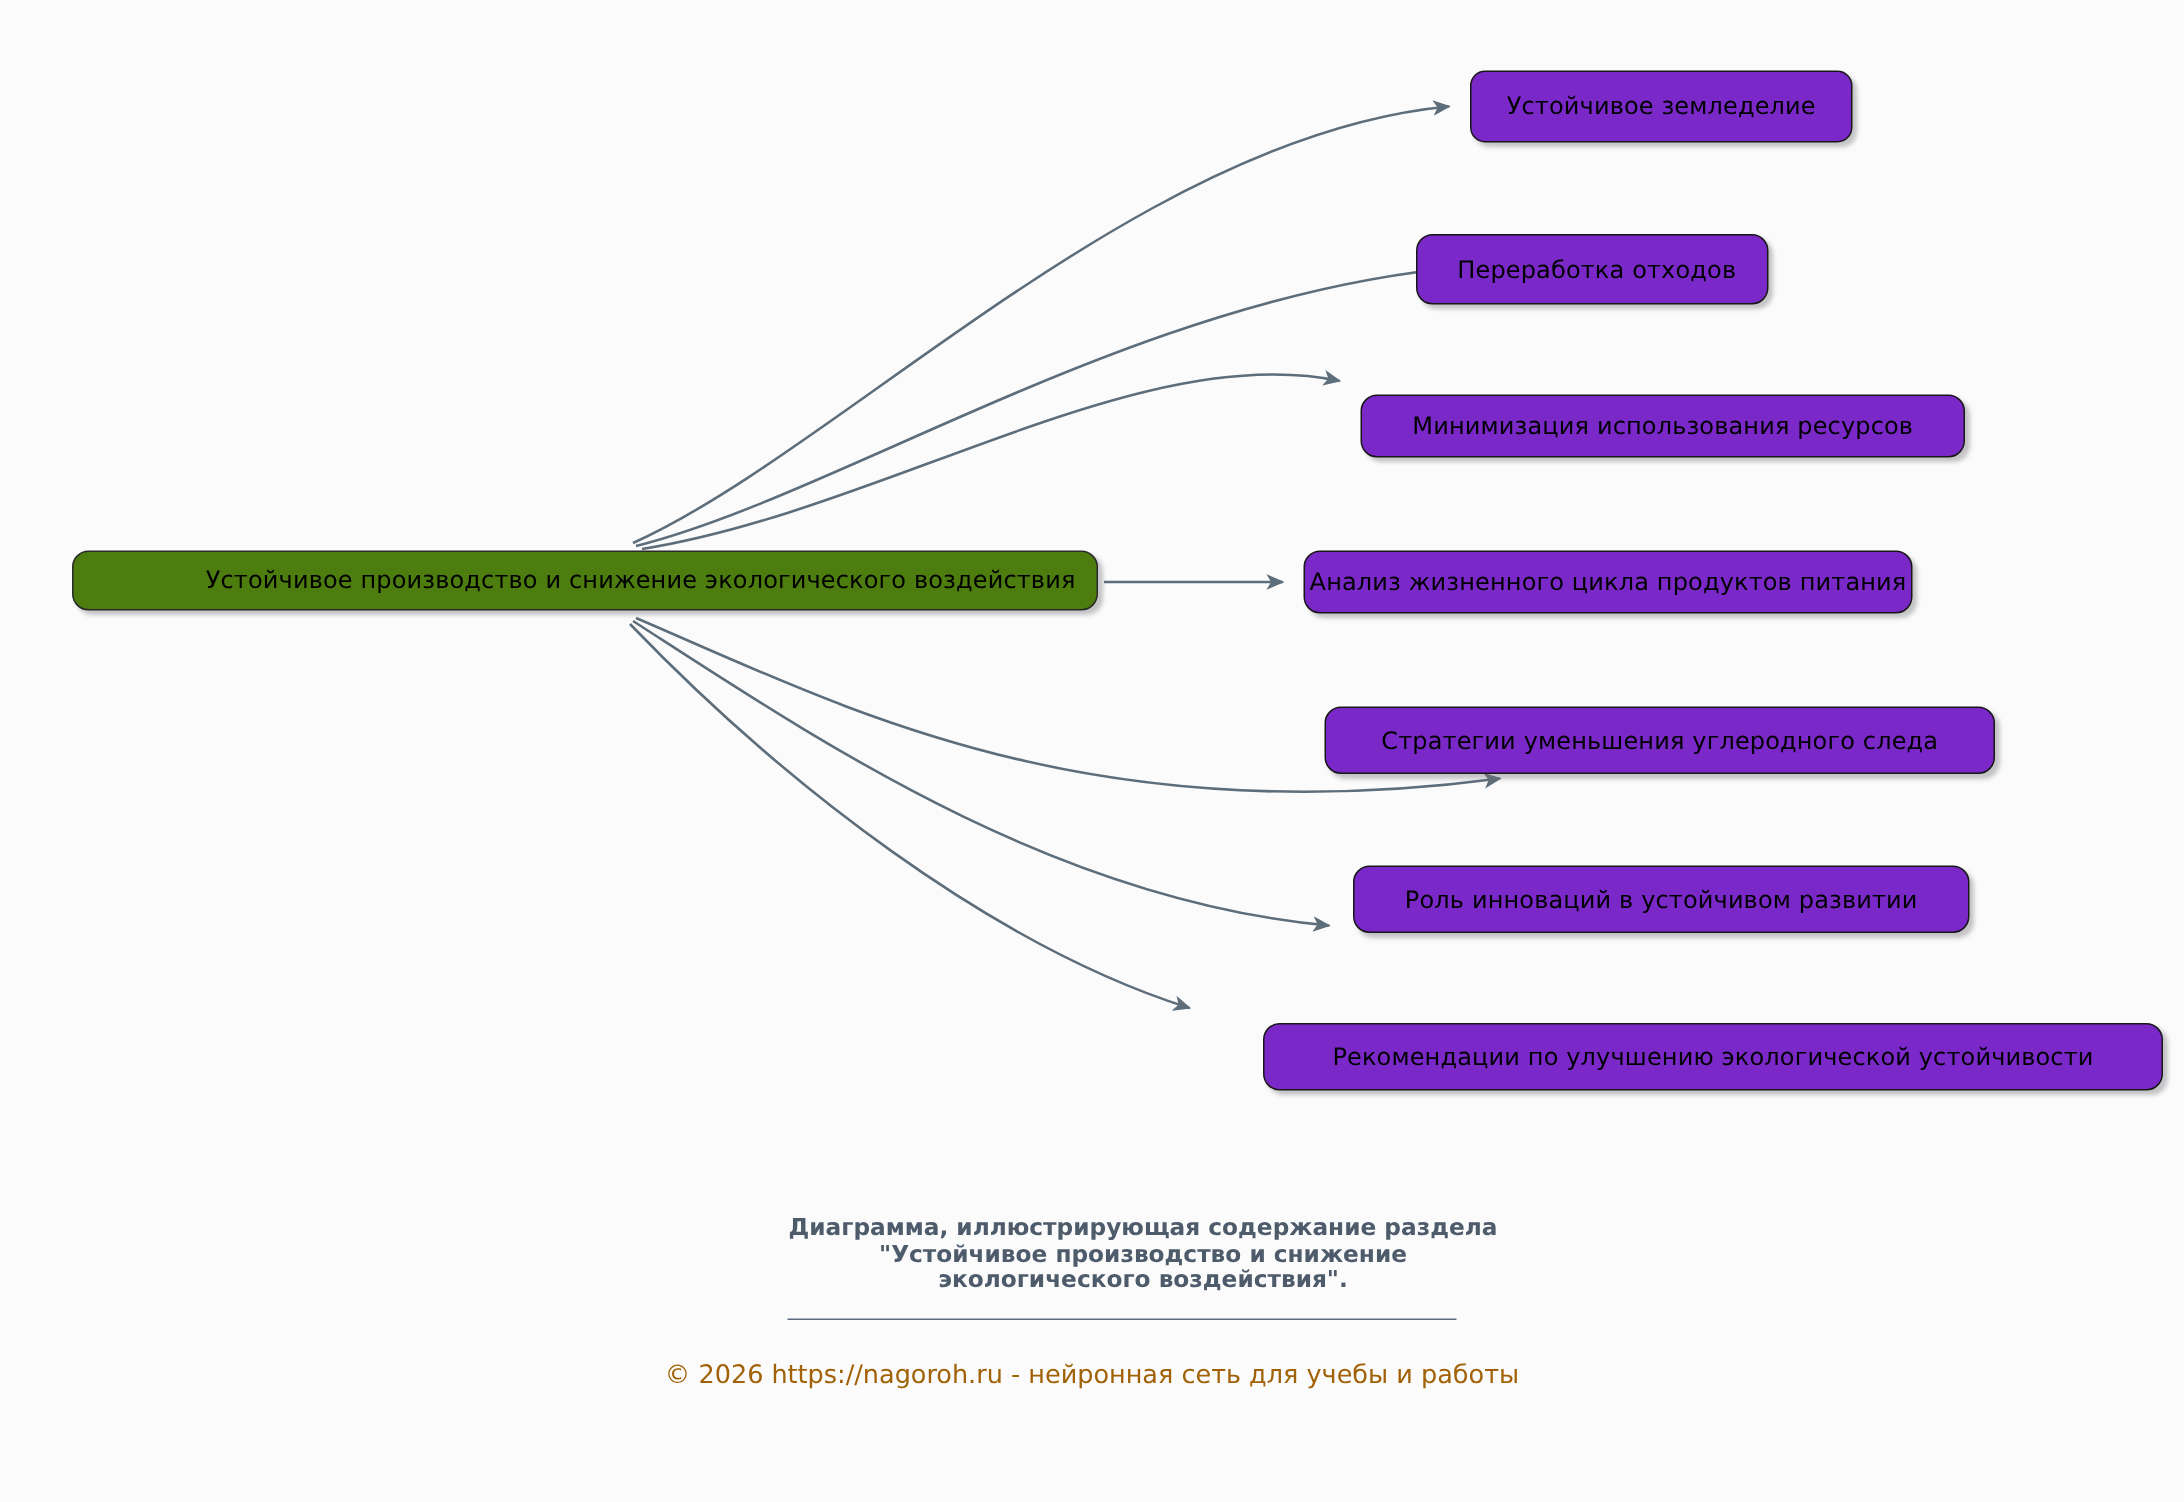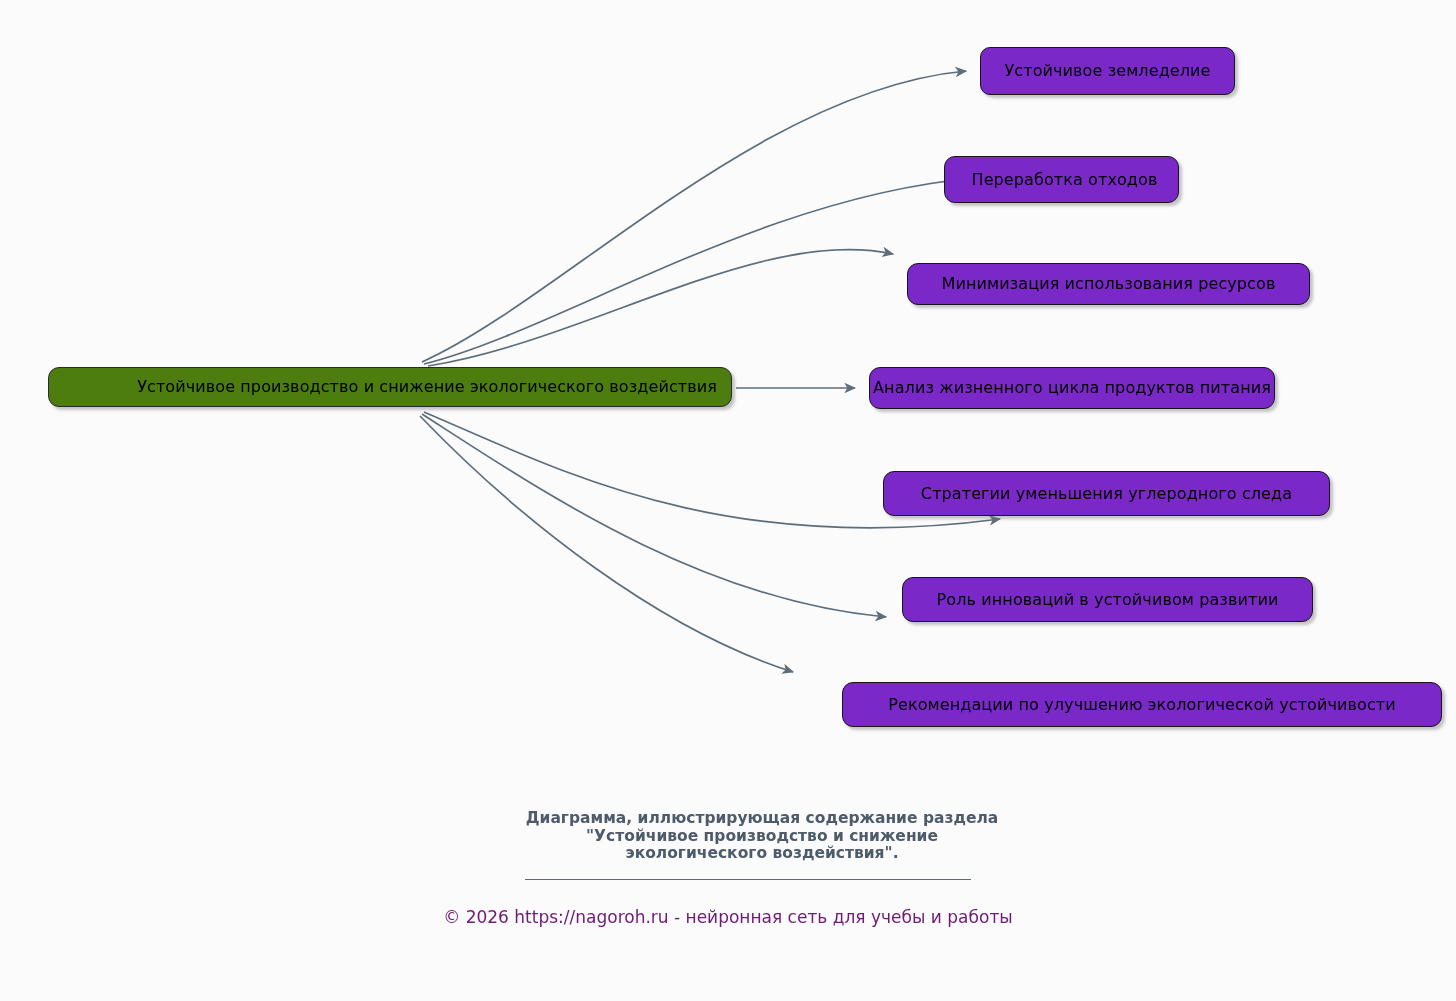--- a/index.html
+++ b/index.html
@@ -75,21 +75,21 @@
     width: 446px;
     height: 1px;
     background: #5b6a7a;
   }
   .footer {
     position: absolute;
     left: 0;
     top: 905px;
     width: 1456px;
     text-align: center;
-    color: #701a75;
+    color: #a16207;
     font-family: "DejaVu Sans", sans-serif;
     font-size: 17px;
     line-height: 24px;
   }
 </style>
 </head>
 <body>
 
 <div id="diagram-root">
 

